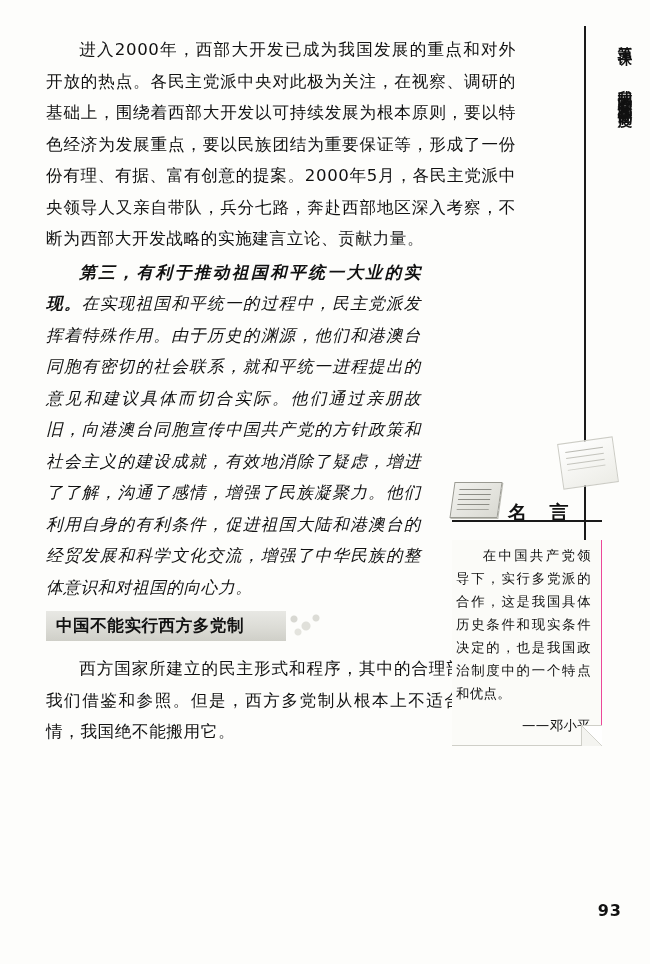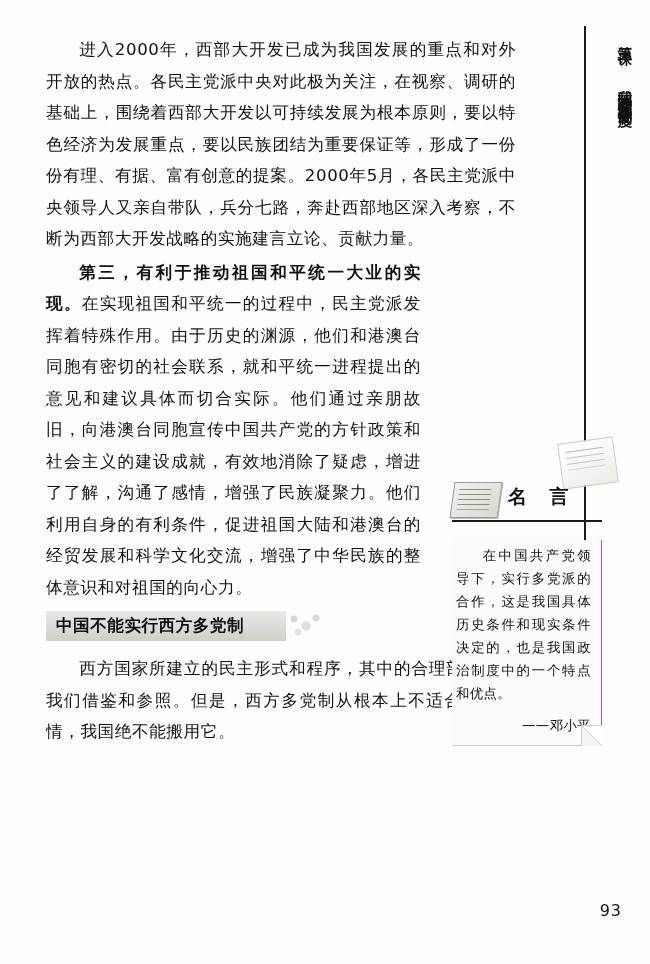--- a/index.html
+++ b/index.html
@@ -133,21 +133,21 @@
     content: "";
     position: absolute;
     left: 5px; top: 6px;
     width: 32px; height: 1px;
     background: #8d8d86;
     box-shadow: 0 5px 0 #8d8d86, 0 10px 0 #8d8d86, 0 15px 0 #8d8d86, 0 20px 0 #a5a59e;
   }
   .quote-title {
     position: absolute;
     left: 56px;
-    top: 4px;
+    top: 20px;
     font-size: 19px;
     font-weight: bold;
     letter-spacing: 8px;
     color: #111;
   }
   .quote-rule {
     position: absolute;
     left: 0;
     top: 40px;
     width: 150px;
@@ -212,41 +212,41 @@
     background: #b9b9b2;
     box-shadow: 0 6px 0 #c3c3bc, 0 12px 0 #c3c3bc, 0 18px 0 #cdcdc6;
   }
 
   
   .page-number {
     position: absolute;
     right: 28px;
     bottom: 44px;
     font-size: 16px;
-    font-weight: normal;
+    font-weight: bold;
     color: #111;
     letter-spacing: 1px;
   }
 </style>
 </head>
 <body>
 
 <div class="page">
 
   <div class="side-strip">
     <div class="side-rule"></div>
     <div class="vertical-title">第三课  我国的政党和政党制度</div>
   </div>
 
   <div class="content">
 
     <p class="para">进入2000年，西部大开发已成为我国发展的重点和对外开放的热点。各民主党派中央对此极为关注，在视察、调研的基础上，围绕着西部大开发以可持续发展为根本原则，要以特色经济为发展重点，要以民族团结为重要保证等，形成了一份份有理、有据、富有创意的提案。2000年5月，各民主党派中央领导人又亲自带队，兵分七路，奔赴西部地区深入考察，不断为西部大开发战略的实施建言立论、贡献力量。</p>
 
 
-    <p class="para narrow" style="margin-top:0;">
+    <p class="para narrow" style="margin-top:0;font-style:italic;">
       <span class="bold">第三，有利于推动祖国和平统一大业的实现。</span><span>在实现祖国和平统一的过程中，民主党派发挥着特殊作用。由于历史的渊源，他们和港澳台同胞有密切的社会联系，就和平统一进程提出的意见和建议具体而切合实际。他们通过亲朋故旧，向港澳台同胞宣传中国共产党的方针政策和社会主义的建设成就，有效地消除了疑虑，增进了了解，沟通了感情，增强了民族凝聚力。他们利用自身的有利条件，促进祖国大陆和港澳台的经贸发展和科学文化交流，增强了中华民族的整体意识和对祖国的向心力。</span>
     </p>
 
     <div class="sub-heading">
       <span>中国不能实行西方多党制</span>
     </div>
 
     <p class="para" style="margin-top:12px;">西方国家所建立的民主形式和程序，其中的合理部分可供我们借鉴和参照。但是，西方多党制从根本上不适合中国国情，我国绝不能搬用它。</p>
 
   </div>

